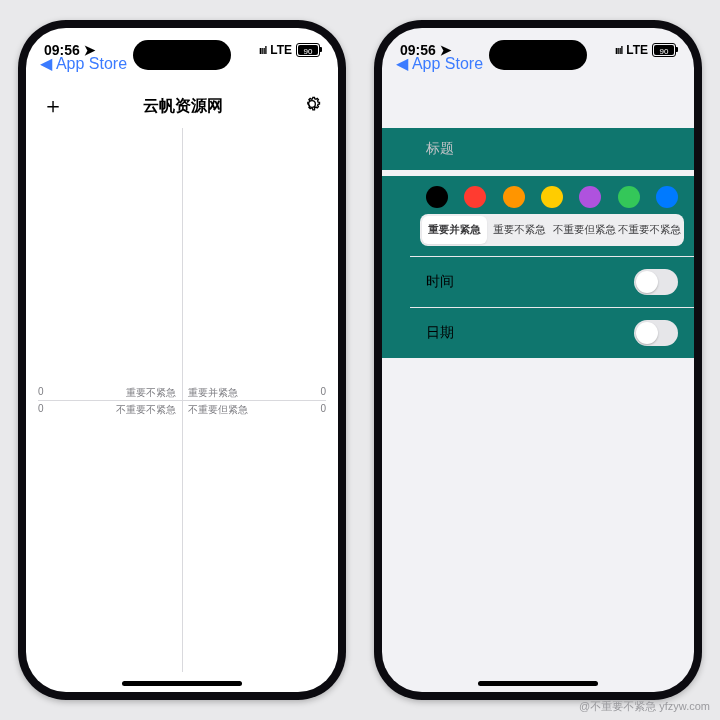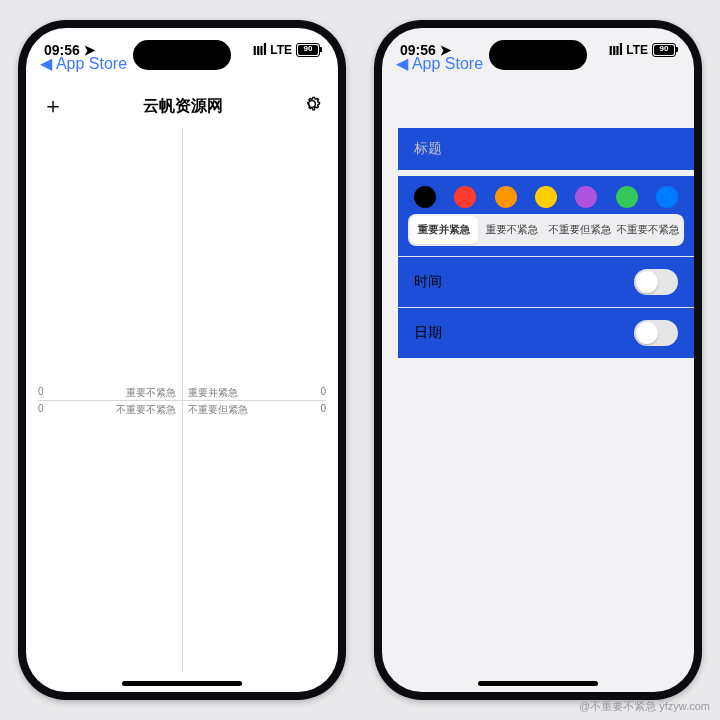--- a/index.html
+++ b/index.html
@@ -8,41 +8,41 @@
   .phone{position:absolute;top:20px;width:328px;height:680px;border-radius:48px;background:#0c0b10;box-shadow:0 2px 6px rgba(0,0,0,.25);}
   .phone.left{left:18px;}
   .phone.right{left:374px;}
   .screen{position:absolute;inset:8px;border-radius:40px;background:#fff;overflow:hidden;}
   .screen.gray{background:#f2f2f5;}
   .island{position:absolute;top:12px;left:50%;transform:translateX(-50%);width:98px;height:30px;background:#000;border-radius:18px;z-index:10;}
   
   .status{position:absolute;top:0;left:0;right:0;height:44px;display:flex;justify-content:space-between;align-items:center;padding:0 18px;font-size:14px;font-weight:600;z-index:5;}
   .status .time{display:flex;align-items:center;gap:4px;}
   .status .right{display:flex;align-items:center;gap:4px;font-size:12px;font-weight:600;}
-  .sig{letter-spacing:-1px;font-size:16px;}
+  .sig{letter-spacing:-1px;font-size:10px;}
   .batt{display:inline-flex;align-items:center;gap:2px;}
-  .batt-body{width:22px;height:12px;border:1px solid #000;border-radius:3px;position:relative;display:inline-flex;align-items:flex-start;justify-content:center;font-size:8px;font-weight:700;}
+  .batt-body{width:22px;height:12px;border:1px solid #000;border-radius:3px;position:relative;display:inline-flex;align-items:flex-end;justify-content:center;font-size:8px;font-weight:400;}
   .batt-body::after{content:"";position:absolute;right:-3px;top:3px;width:2px;height:5px;background:#000;border-radius:0 1px 1px 0;}
   .batt-fill{position:absolute;left:1px;top:1px;bottom:1px;width:90%;background:#000;border-radius:2px;}
   .batt-txt{position:relative;color:#fff;font-size:8px;}
   .crumb{position:absolute;top:26px;left:14px;font-size:16px;color:#3b7bff;z-index:5;}
   
   .nav{position:absolute;top:58px;left:0;right:0;height:40px;display:flex;align-items:center;justify-content:space-between;padding:0 16px;}
   .nav-title{font-size:16px;font-weight:700;}
   .plus{font-size:22px;font-weight:300;line-height:1;}
   .gear{font-size:18px;}
   
   .quad{position:absolute;top:100px;left:12px;right:12px;bottom:20px;}
   .quad .vline{position:absolute;top:0;bottom:0;left:50%;width:1px;background:#d9d9dd;}
   .quad .hline{position:absolute;left:0;right:0;top:50%;height:1px;background:#d9d9dd;}
   .qlabel{position:absolute;font-size:10px;color:#7d7d82;white-space:nowrap;}
   .qcount{position:absolute;font-size:10px;color:#7d7d82;}
   
   .addNav{position:absolute;top:58px;left:0;right:0;height:40px;display:flex;align-items:center;justify-content:flex-end;padding:0 18px;font-size:15px;}
-  .section{position:absolute;left:16px;right:0;background:#1d4ed8;}
+  .section{position:absolute;left:0;right:0;background:#0f766e;padding-left:28px;}
   .field{padding:12px 16px;font-size:14px;color:#c4c4c8;}
   .colors{display:flex;justify-content:space-between;padding:10px 16px 6px;}
   .dot{width:22px;height:22px;border-radius:50%;}
   .seg{display:flex;margin:0 10px 10px;border-radius:8px;background:#eeeef0;padding:2px;gap:0;}
   .seg div{flex:1;text-align:center;font-size:10.5px;padding:7px 0;color:#3a3a3c;border-radius:6px;}
   .seg div.sel{background:#fff;font-weight:600;box-shadow:0 1px 2px rgba(0,0,0,.08);}
   .row{display:flex;align-items:center;justify-content:space-between;padding:12px 16px;font-size:14px;border-top:1px solid #e9e9ec;}
   .toggle{width:44px;height:26px;border-radius:13px;background:#e6e6e9;position:relative;}
   .toggle::after{content:"";position:absolute;width:22px;height:22px;border-radius:50%;background:#fff;top:2px;left:2px;box-shadow:0 1px 2px rgba(0,0,0,.25);}
   .homebar{position:absolute;bottom:6px;left:50%;transform:translateX(-50%);width:120px;height:5px;border-radius:3px;background:#000;}

